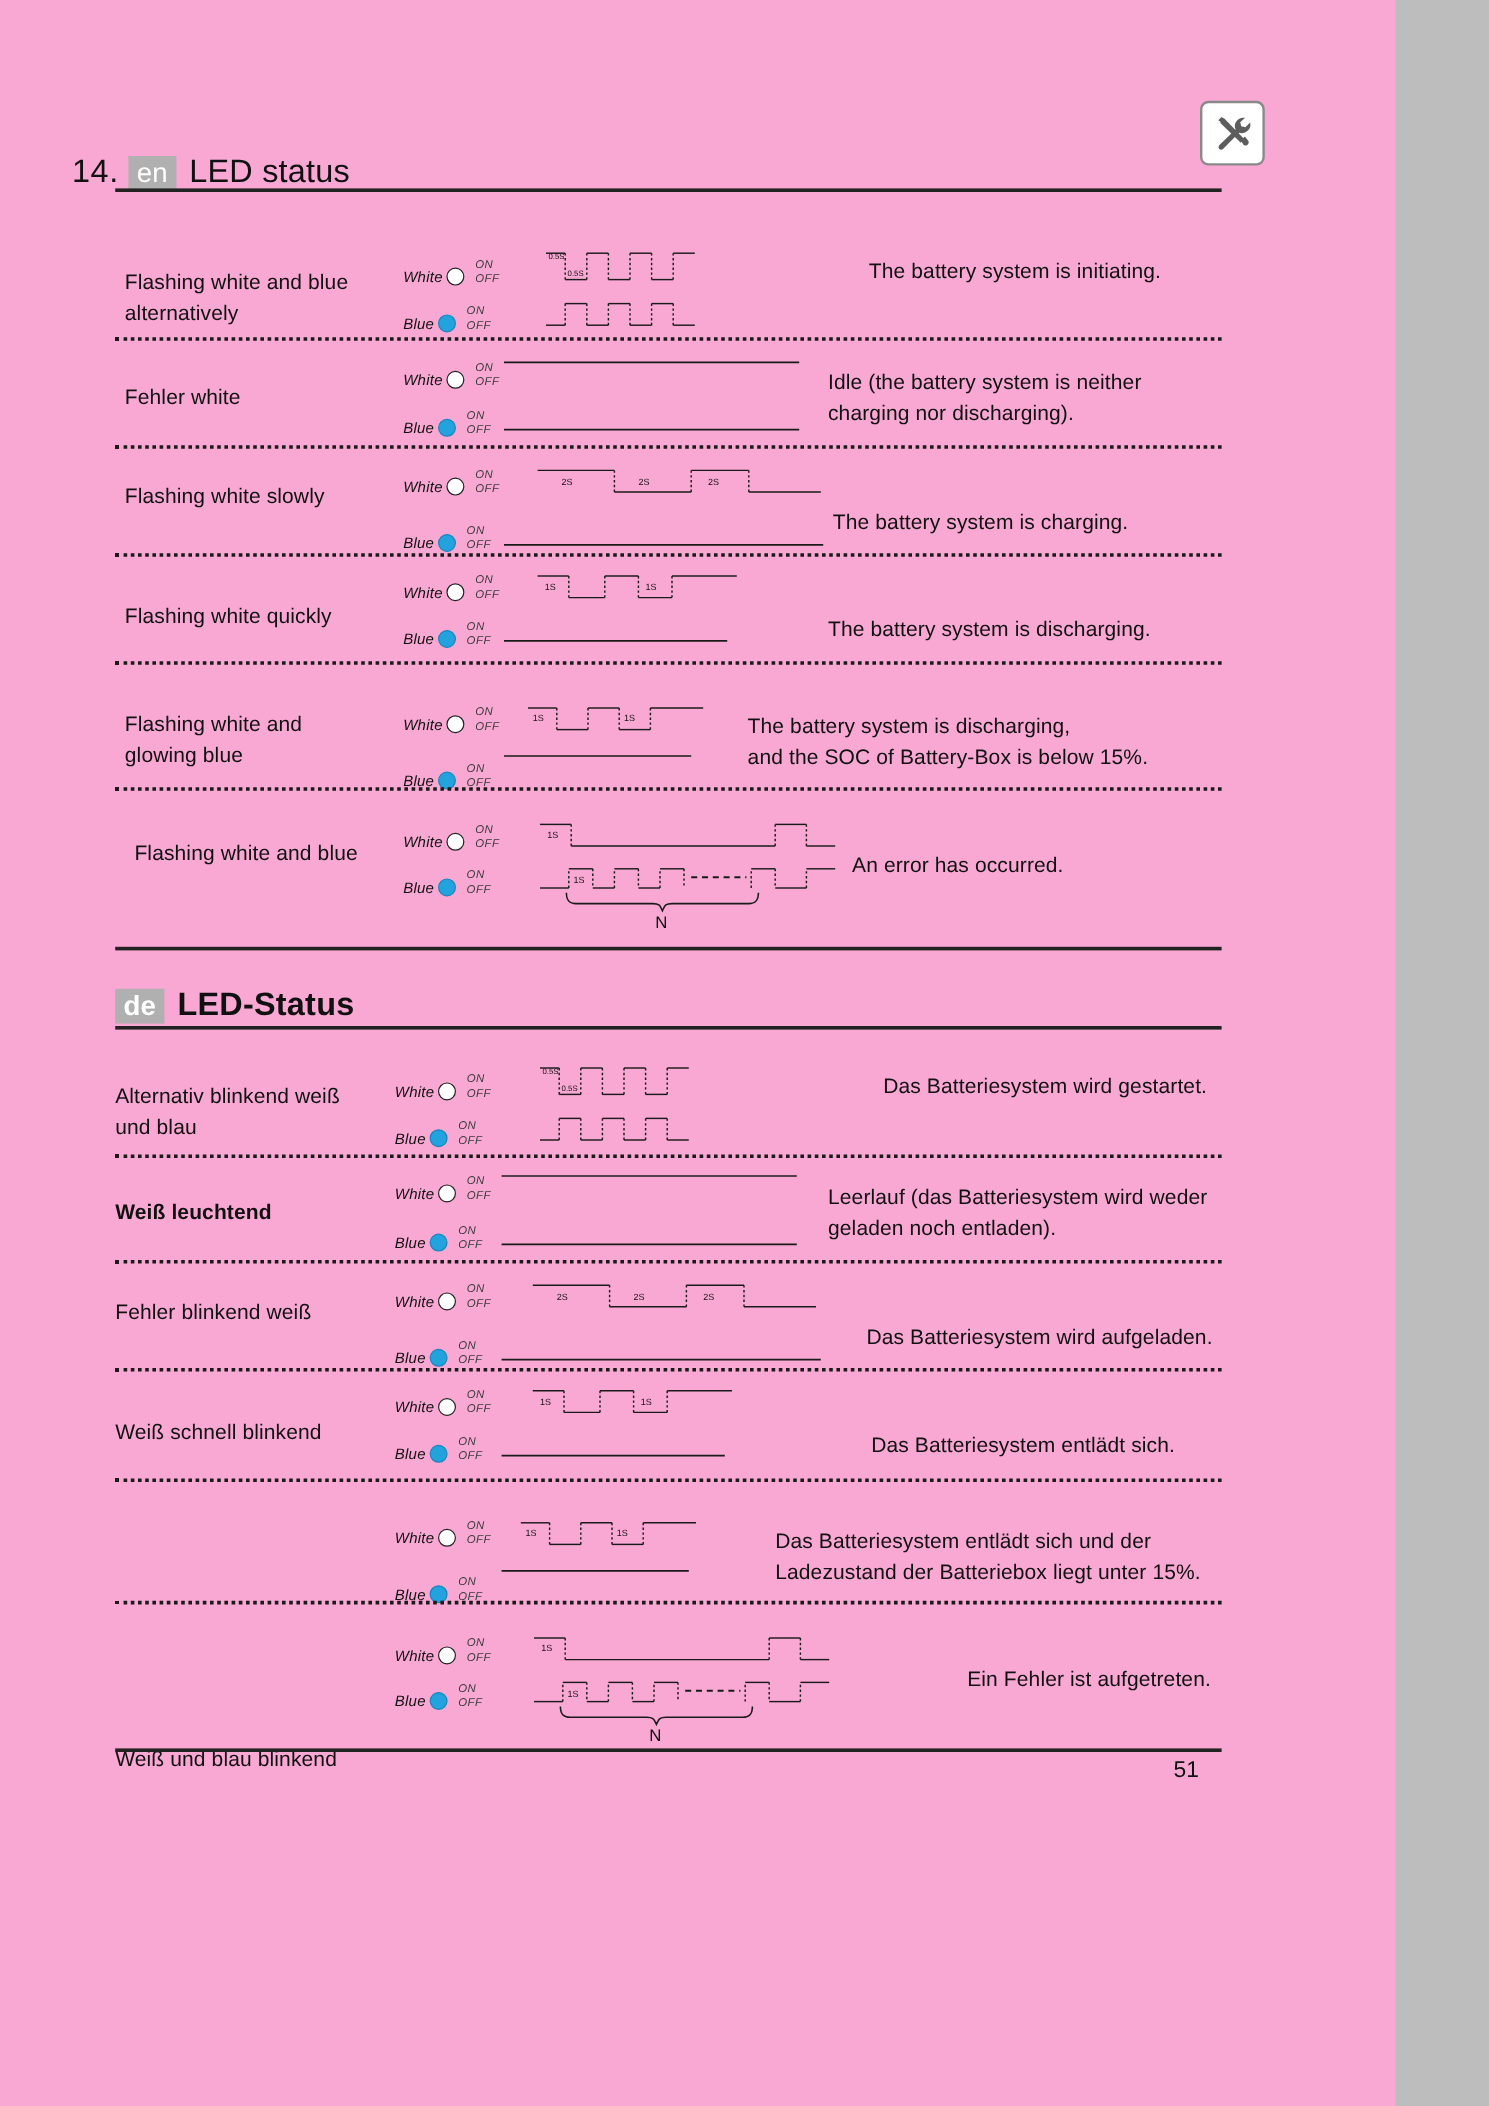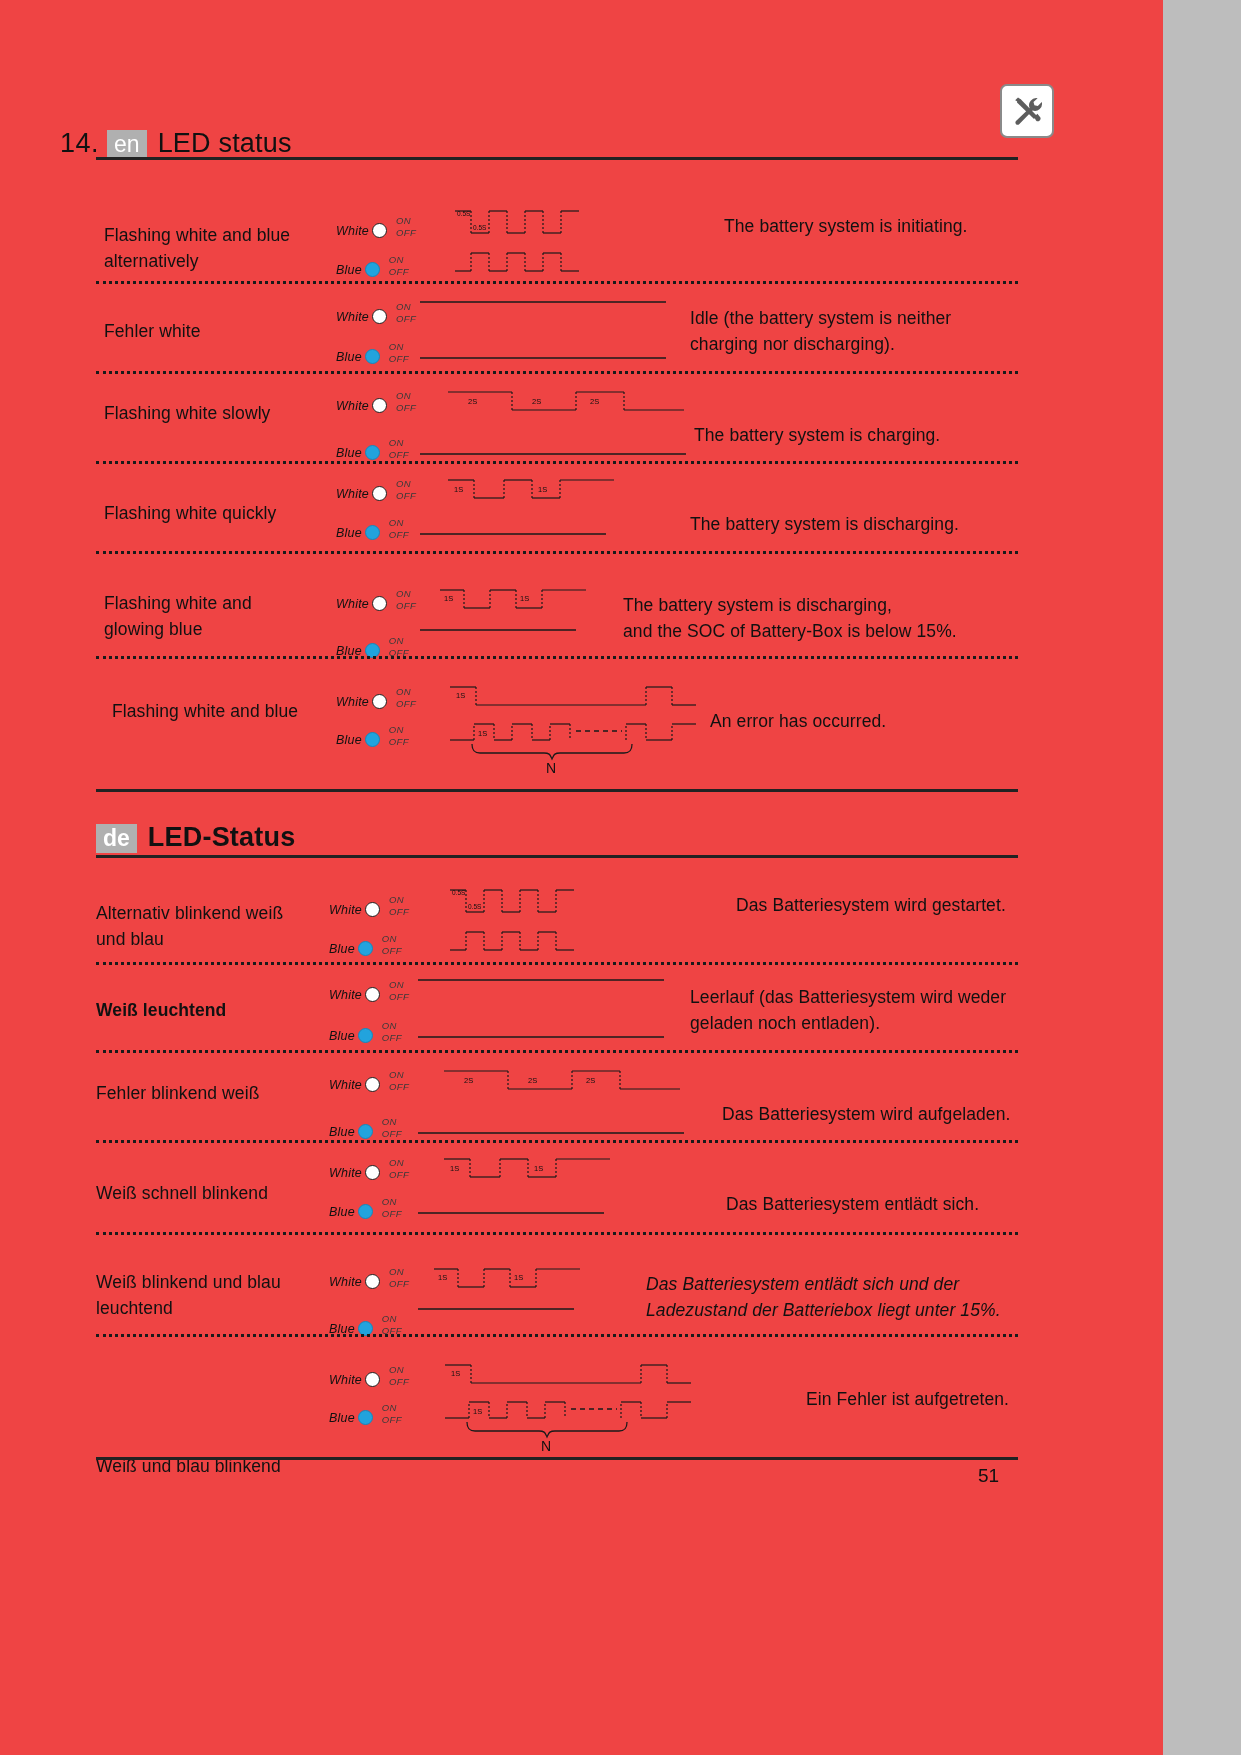--- a/index.html
+++ b/index.html
@@ -2,21 +2,21 @@
 <html><head>
 <meta charset="utf-8">
 <style>
   * { box-sizing: border-box; margin: 0; padding: 0; }
   html, body {
     width: 1241px; height: 1755px;
     background: #ffffff;
     font-family: "Liberation Sans", sans-serif;
     overflow: hidden;
   }
-  #page { position: relative; width: 1241px; height: 1755px; background:#ef4444; }
+  #page { position: relative; width: 1241px; height: 1755px; background:#f9a8d4; }
 
   
   .margin-strip {
     position: absolute; right: 0; top: 0;
     width: 78px; height: 1755px;
     background: #bdbdbd;
   }
 
   
   .tool-badge {
@@ -550,21 +550,20 @@
     </svg>
   </div>
   <div class="wave" style="left:418px; top:1191px;">
     <svg width="190" height="28" viewBox="0 0 190 28">
       <path d="M0 22 H186" fill="none" stroke="#1a1a1a" stroke-width="1.4"></path>
     </svg>
   </div>
   <div class="row-desc" style="left:726px; top:1191px; width:310px;">Das Batteriesystem entlädt sich.</div>
   <div class="dotted-sep" style="top:1232px;"></div>
 
-  <div class="row-label" style="left:96px; top:1269px; width:250px;">Weiß blinkend und blau<br>leuchtend</div>
   <div class="led-leg" style="left:329px; top:1266px;">
     <span class="led-name">White</span>
     <span class="led-dot white"></span>
     <span class="onoff">
       <span>ON</span><br>
       <span>OFF</span>
     </span>
   </div>
   <div class="led-leg" style="left:329px; top:1313px;">
     <span class="led-name">Blue</span>
@@ -589,21 +588,21 @@
       </g>
       <text x="4" y="18" font-size="7.5" fill="#111" font-family="'Liberation Sans',sans-serif">1S</text>
       <text x="80" y="18" font-size="7.5" fill="#111" font-family="'Liberation Sans',sans-serif">1S</text>
     </svg>
   </div>
   <div class="wave" style="left:418px; top:1303px;">
     <svg width="160" height="28" viewBox="0 0 160 28">
       <path d="M0 6 H156" fill="none" stroke="#1a1a1a" stroke-width="1.4"></path>
     </svg>
   </div>
-  <div class="row-desc" style="left:646px; top:1271px; width:390px;font-style:italic;">Das  Batteriesystem  entlädt  sich  und  der<br>Ladezustand der Batteriebox liegt unter 15%.</div>
+  <div class="row-desc" style="left:646px; top:1271px; width:390px;">Das  Batteriesystem  entlädt  sich  und  der<br>Ladezustand der Batteriebox liegt unter 15%.</div>
   <div class="dotted-sep" style="top:1334px;"></div>
 
   <div class="row-label" style="left:96px; top:1453px; width:250px;">Weiß und blau blinkend</div>
   <div class="led-leg" style="left:329px; top:1364px;">
     <span class="led-name">White</span>
     <span class="led-dot white"></span>
     <span class="onoff">
       <span>ON</span><br>
       <span>OFF</span>
     </span>

